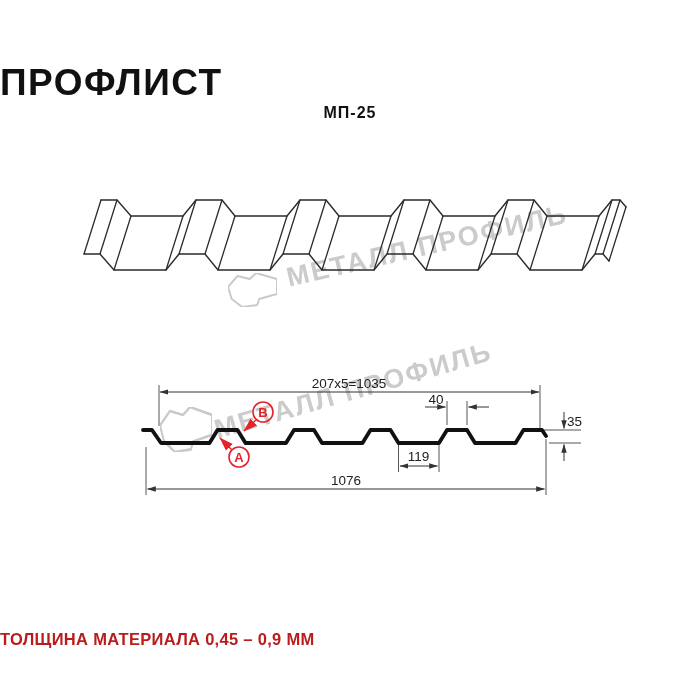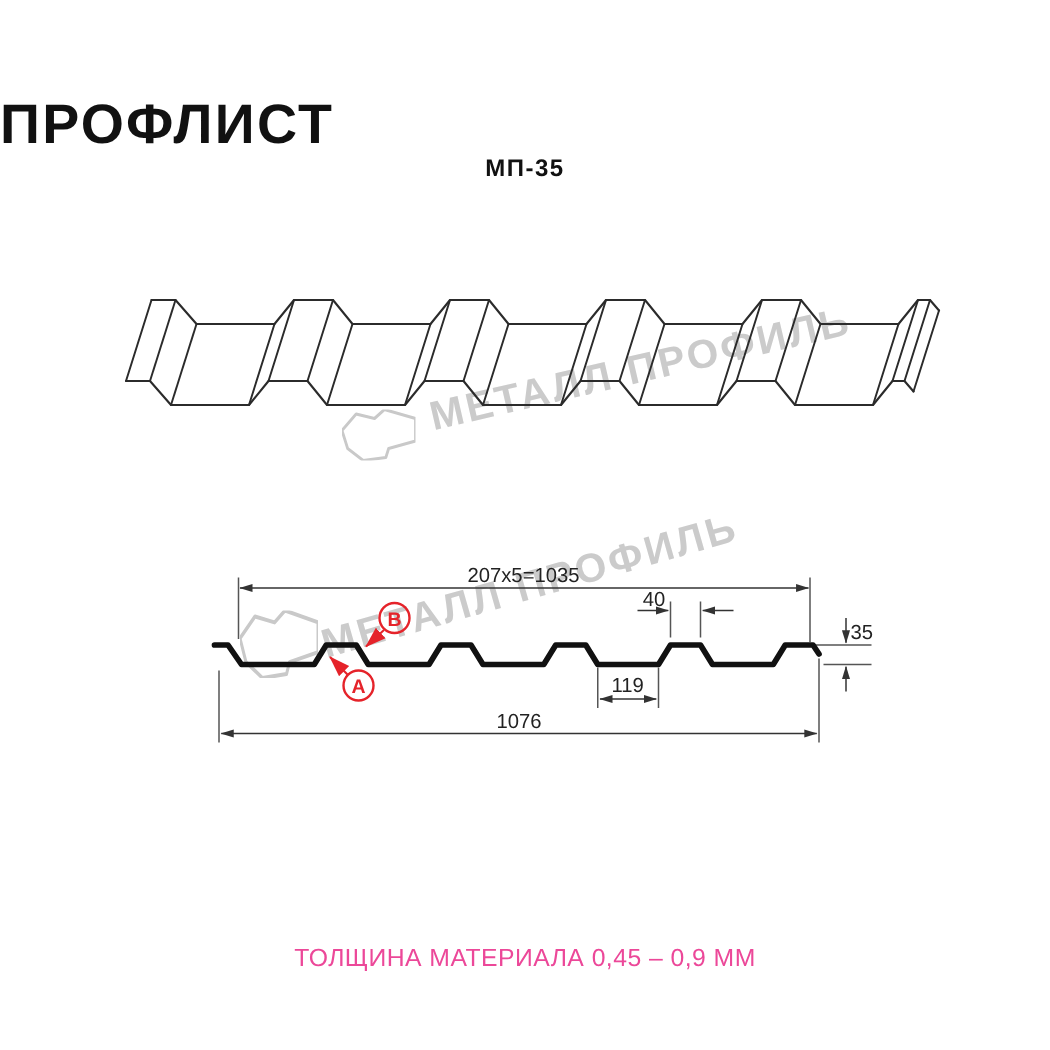--- a/index.html
+++ b/index.html
@@ -10,22 +10,22 @@
   .abs{position:absolute;}
   .page-title{
     left:0;right:0;top:62px;
     font-size:37px;font-weight:800;letter-spacing:1.5px;color:#111;
   }
   .page-subtitle{
     left:0;right:0;top:104px;text-align:center;
     font-size:16px;font-weight:700;letter-spacing:1px;color:#111;
   }
   .footer-note{
-    left:0;right:0;top:630px;text-align:center;
-    font-size:16.5px;font-weight:400;letter-spacing:.3px;color:#ec4899;
+    left:0;right:0;top:630px;
+    font-size:16.5px;font-weight:700;letter-spacing:.3px;color:#b91c1c;
   }
   .wm-text{
     color:#cbcbcb;font-weight:700;font-size:27px;letter-spacing:2px;
     transform-origin:0 50%;white-space:nowrap;line-height:28px;height:28px;
   }
   .wm1-text{left:287px;top:264px;transform:rotate(-13deg);}
   .wm2-text{left:215px;top:416px;transform:rotate(-16deg);}
   .wm-logo{stroke:#c9c9c9;stroke-width:2;fill:none;stroke-linejoin:round;}
   svg text{font-family:"Liberation Sans", sans-serif;}
   .dim-txt{font-size:13.5px;fill:#222;}
@@ -35,21 +35,21 @@
 </head>
 <body>
 
 <svg width="0" height="0" style="position:absolute">
   <defs>
     <path id="mp-logo" d="M0,14 L10,3 L23,6 L30,0 L52,6 L52,21 L33,26 L31,32 L15,34 L4,26 Z"></path>
   </defs>
 </svg>
 
 <div class="abs page-title z3">ПРОФЛИСТ</div>
-<div class="abs page-subtitle z3">МП-35</div>
+<div class="abs page-subtitle z3">МП-25</div>
 
 <svg class="abs z1" style="left:228px;top:273px" width="49" height="34" viewBox="0 0 52 34" preserveAspectRatio="none">
   <use href="#mp-logo" class="wm-logo"></use>
 </svg>
 <div class="abs wm-text wm1-text z1">МЕТАЛЛ ПРОФИЛЬ</div>
 
 <svg class="abs z1" style="left:160px;top:407px" width="52" height="45" viewBox="0 0 52 34" preserveAspectRatio="none">
   <use href="#mp-logo" class="wm-logo"></use>
 </svg>
 <div class="abs wm-text wm2-text z1">МЕТАЛЛ ПРОФИЛЬ</div>

